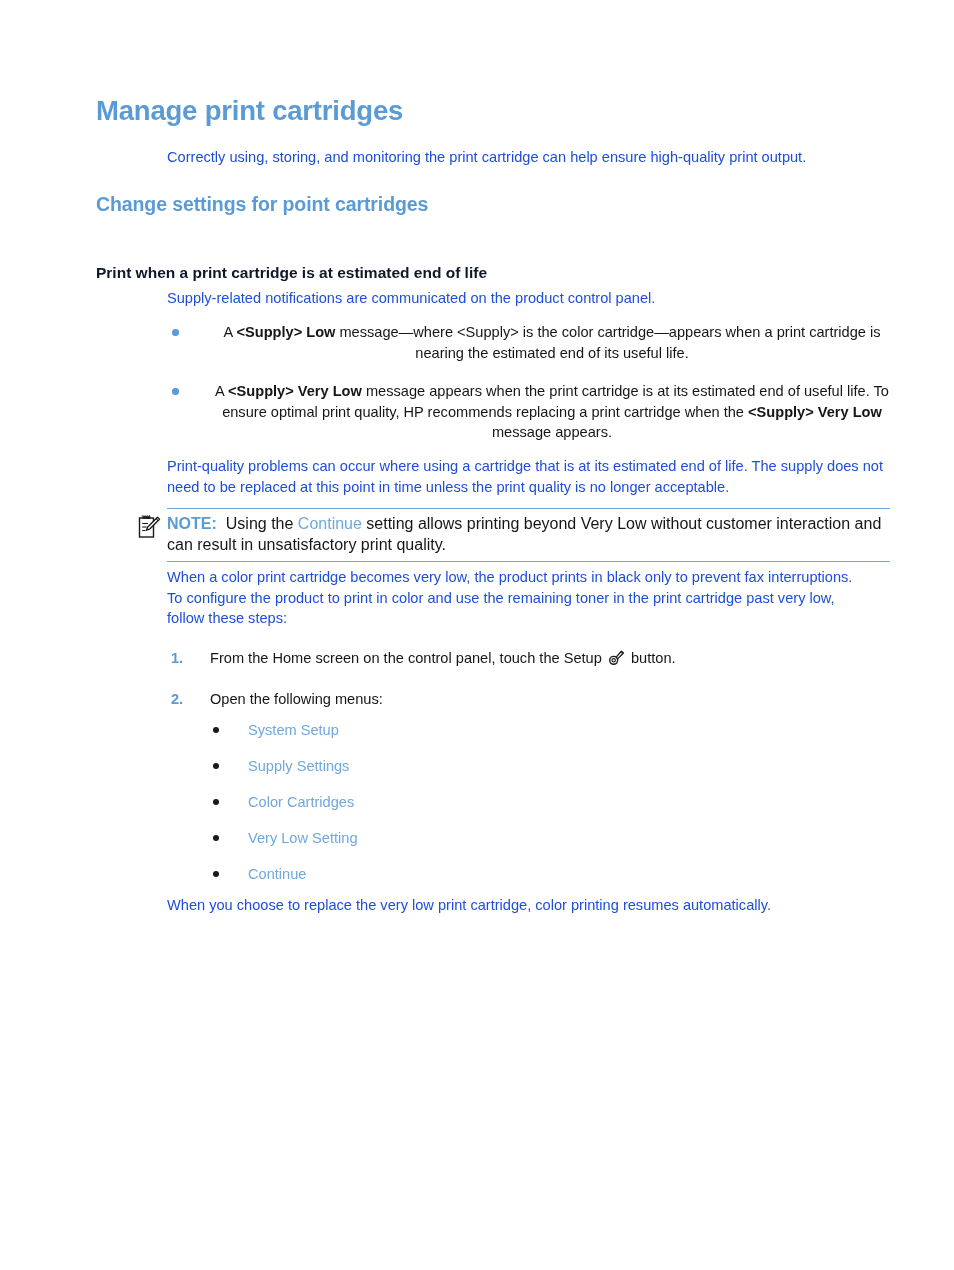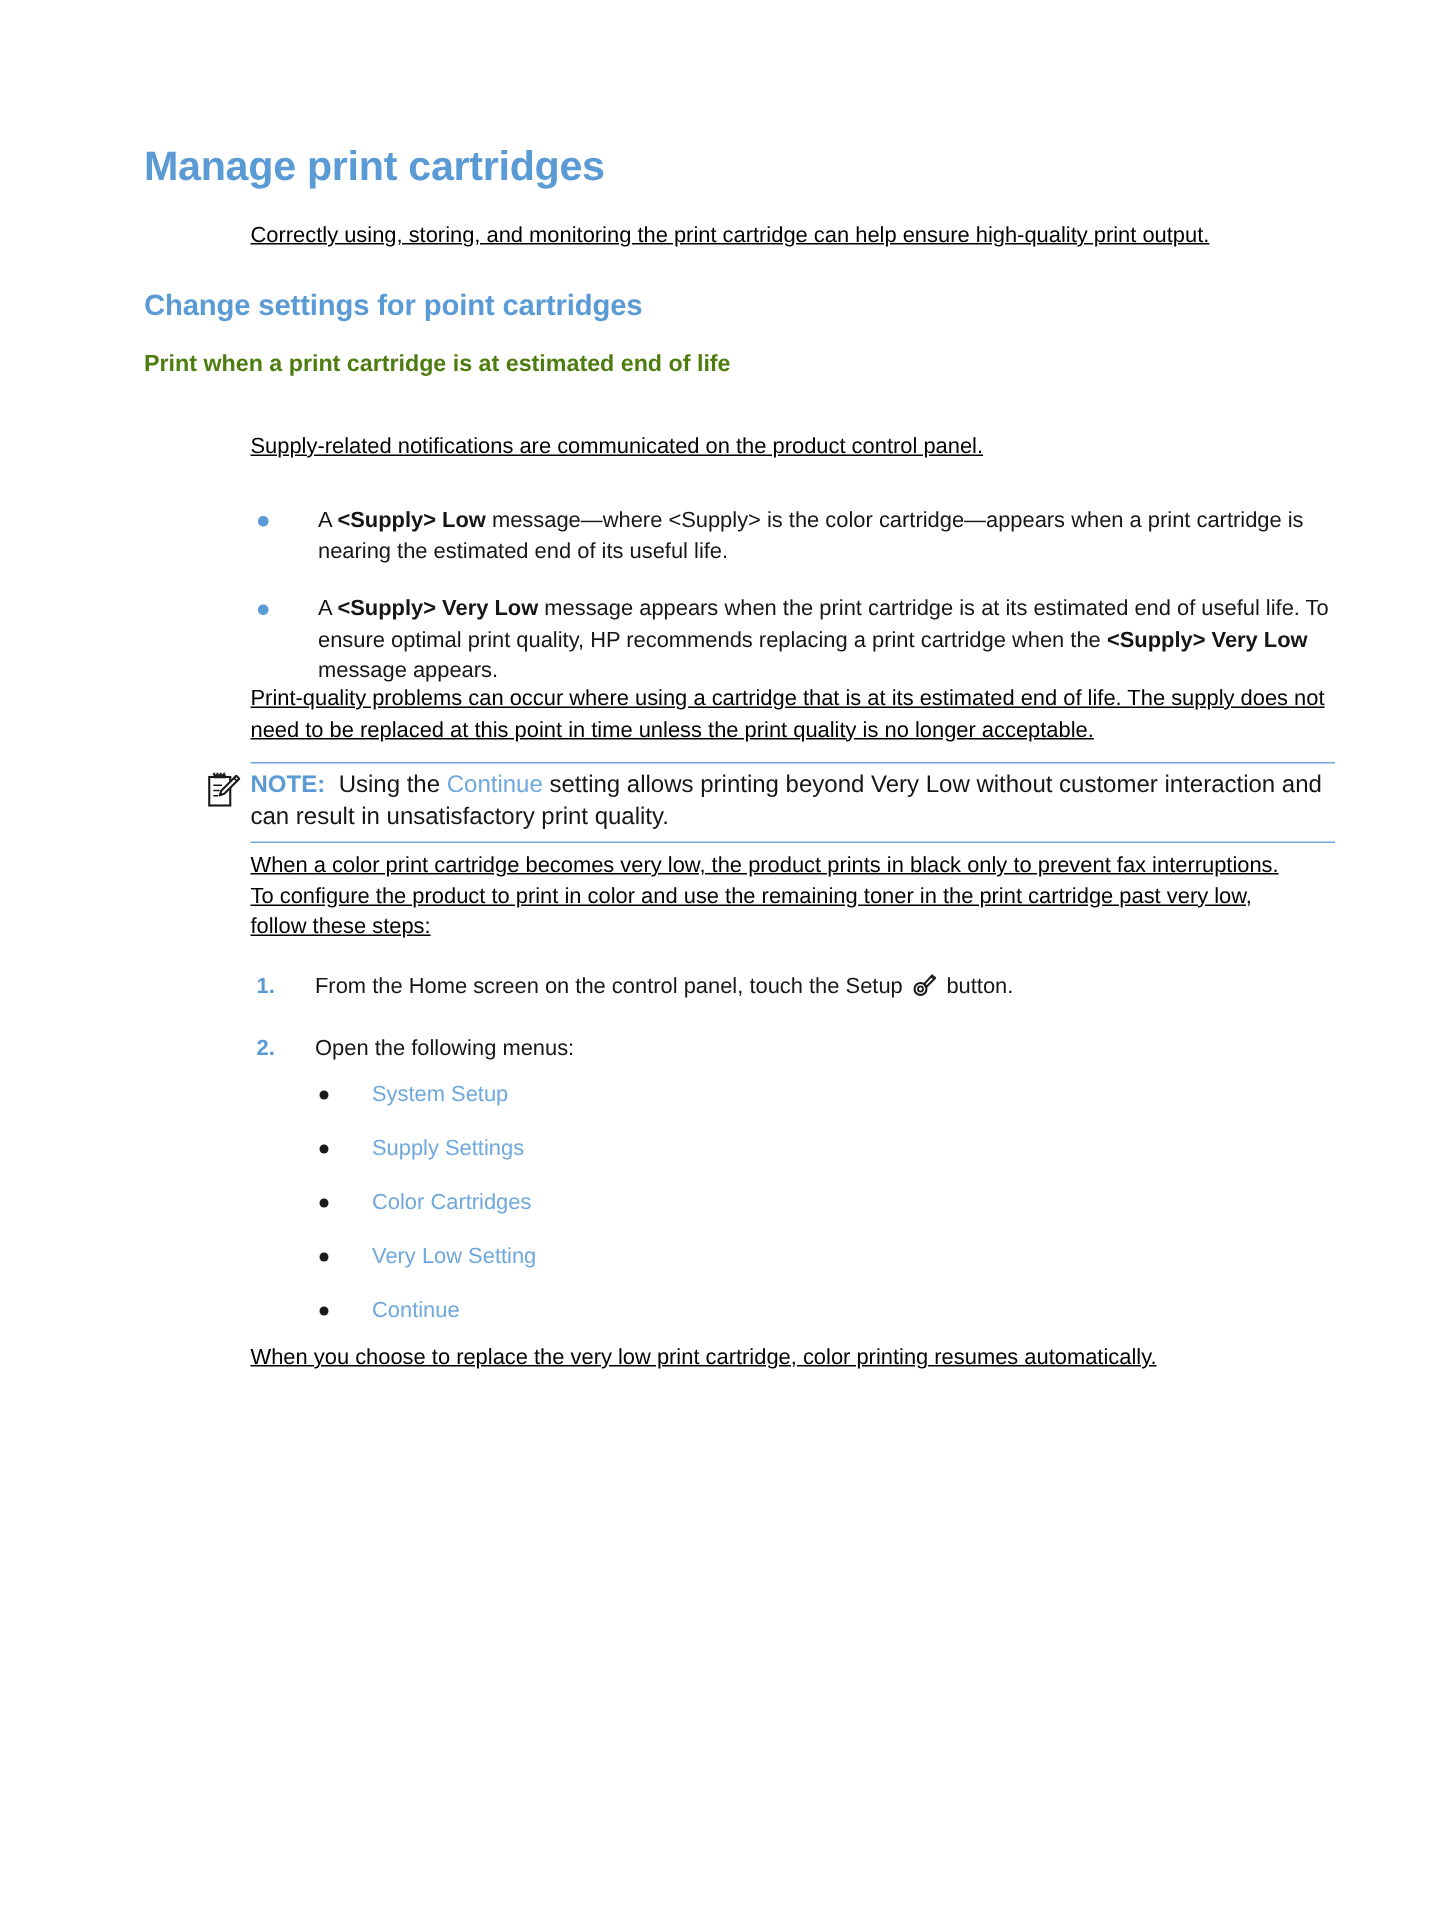--- a/index.html
+++ b/index.html
@@ -43,53 +43,52 @@
     top: 193px;
     font-size: 19.5px;
     font-weight: bold;
     color: #5B9BD5;
     letter-spacing: -0.1px;
     line-height: 1.15;
   }
   .h3 {
     position: absolute;
     left: 86px;
-    top: 234px;
+    top: 264px;
     font-size: 15.5px;
     font-weight: bold;
-    color: #4d7c0f;
+    color: #0f172a;
     letter-spacing: 0px;
     line-height: 1.15;
   }
 
   
   .para {
     position: absolute;
     left: 157px;
     font-size: 14.6px;
     line-height: 20.5px;
-    color: #000000;
+    color: #1d4ed8;
     width: 722px;
-    text-decoration: underline;
   }
   .p-intro   { top: 147px; width: 740px; }
   .p-supply  { top: 288px; }
   .p-quality { top: 456px; width: 723px; }
   .p-when    { top: 567px; width: 700px; }
   .p-final   { top: 895px; width: 740px; }
 
   b, strong { font-weight: bold; }
 
   
   .bullets-lvl1 {
     position: absolute;
     left: 157px;
     width: 725px;
   }
-  .bl-1 { top: 337px; }
+  .bl-1 { top: 322px; text-align: center; }
   .bullet-row {
     position: relative;
     padding-left: 45px;
     font-size: 14.6px;
     line-height: 20.5px;
     color: #161616;
   }
   .bullet-row + .bullet-row { margin-top: 18px; }
   .dot-blue {
     position: absolute;

